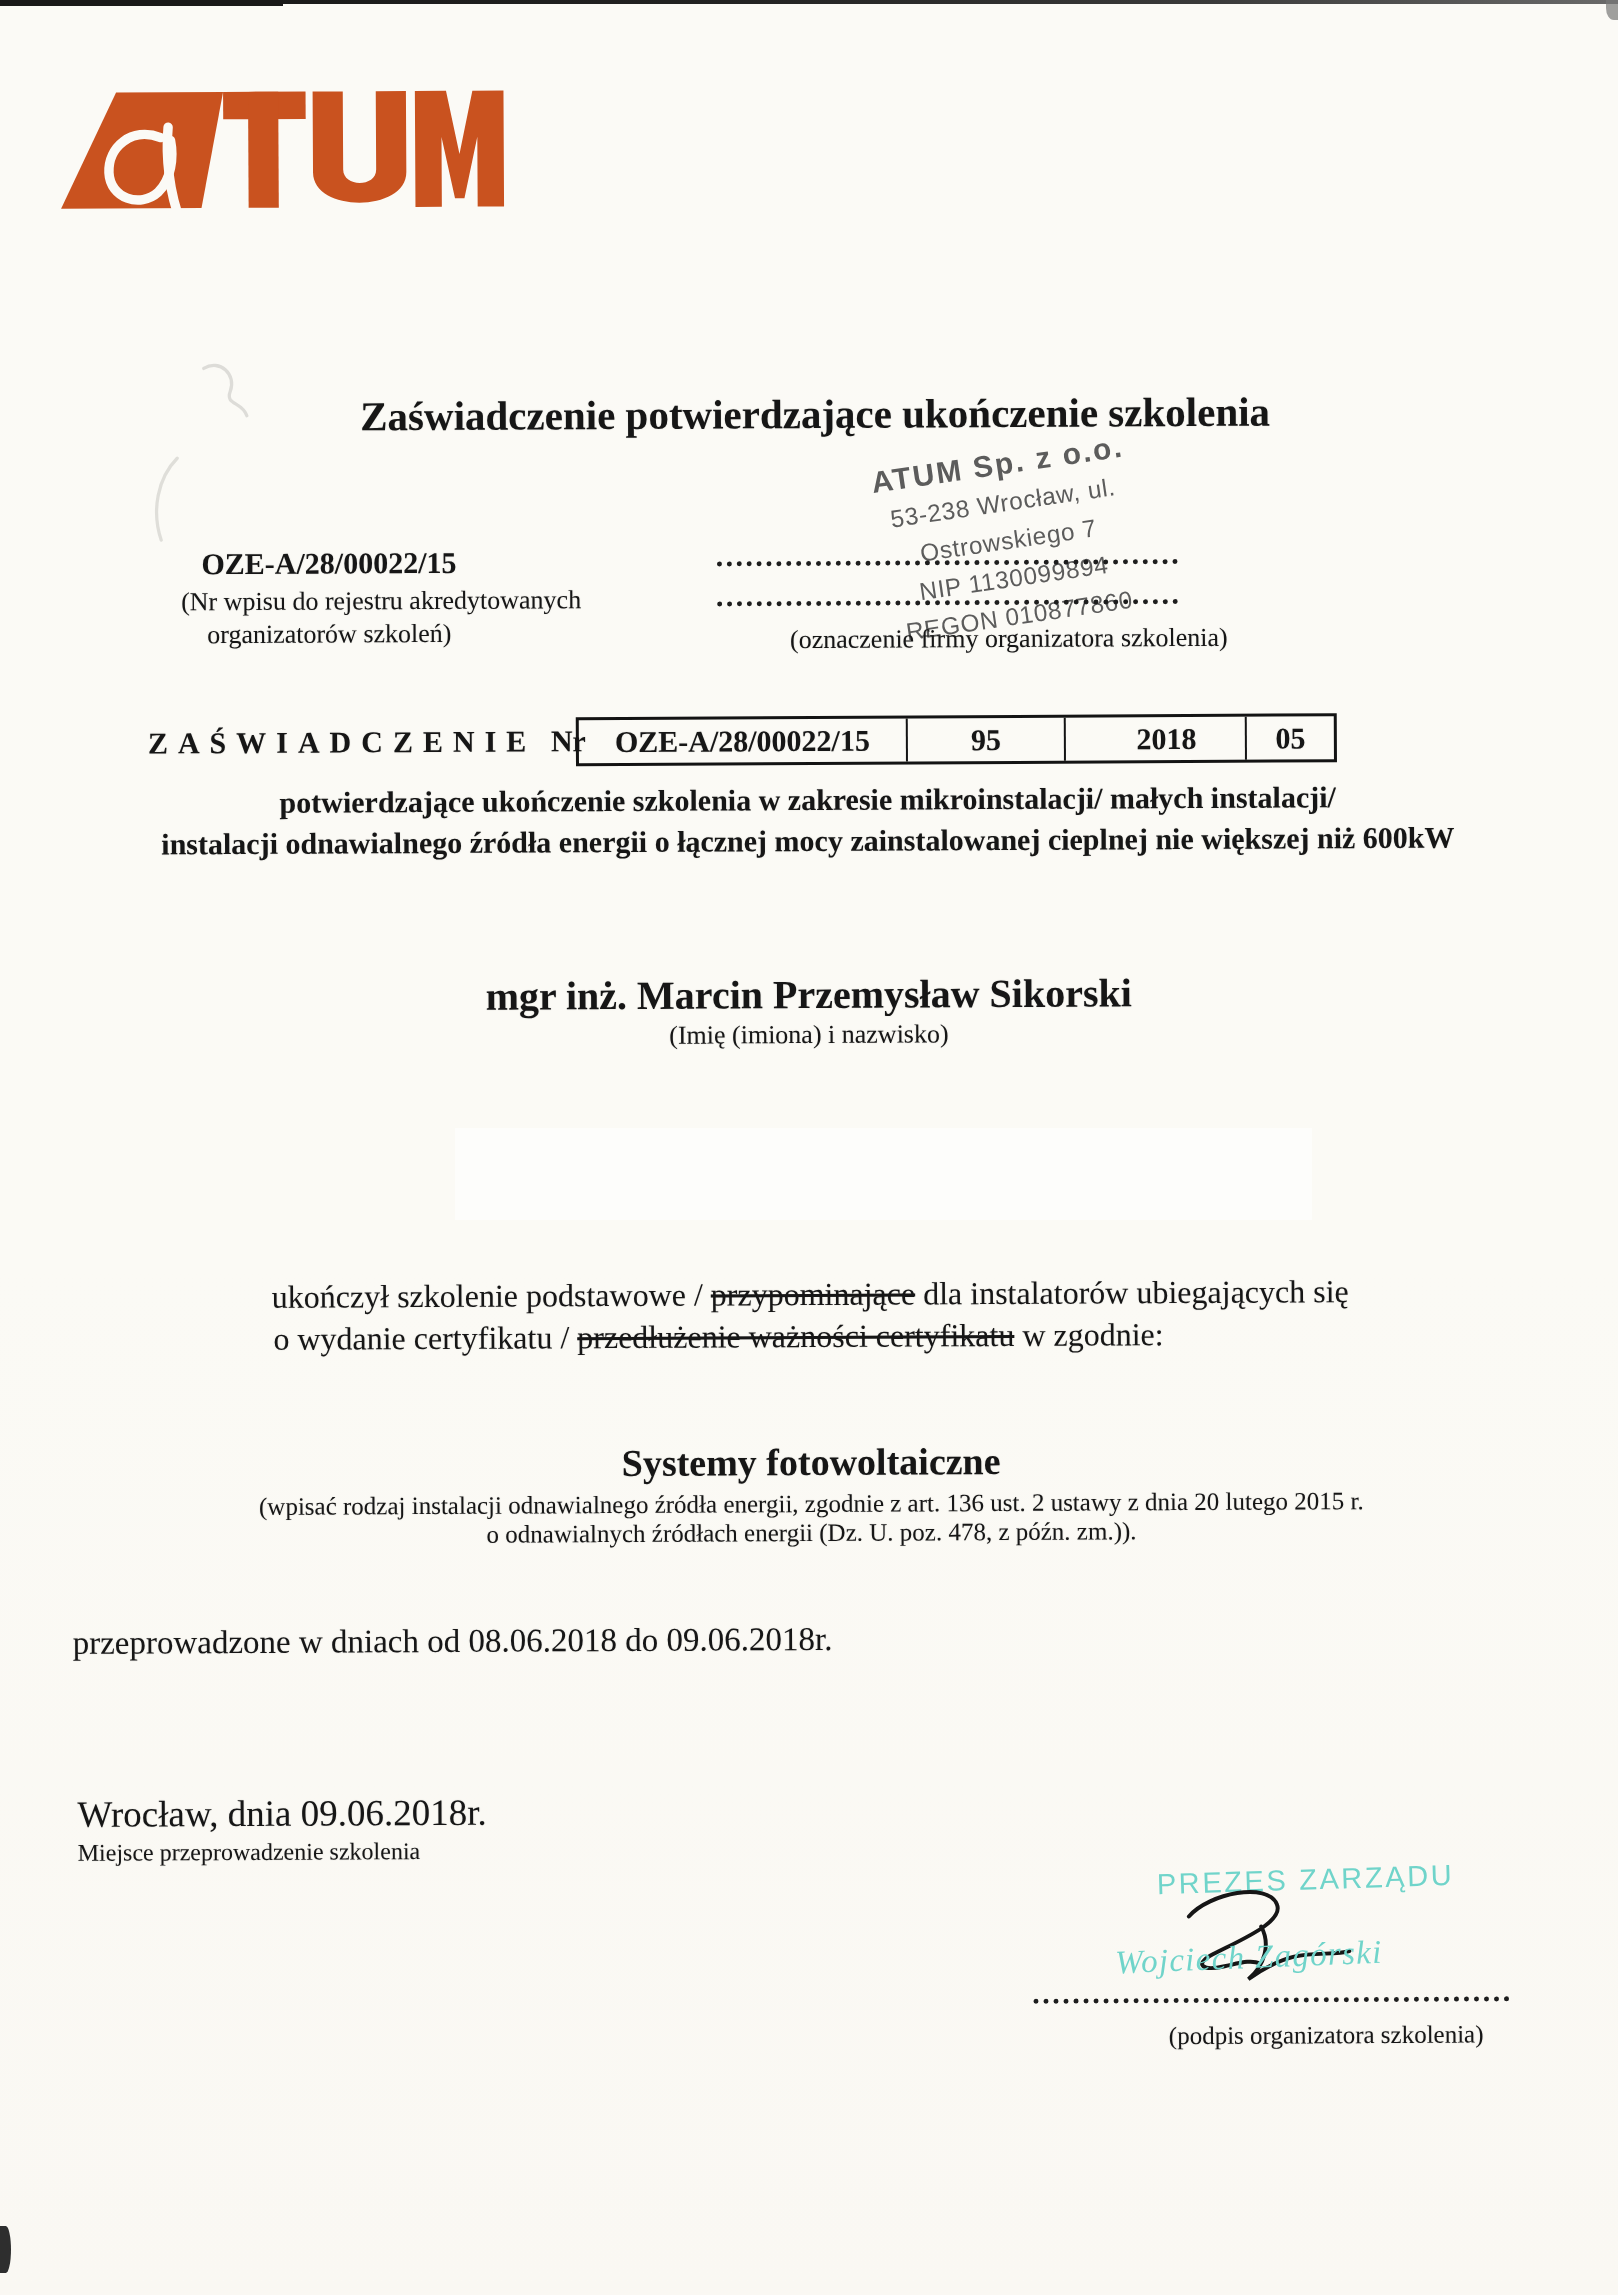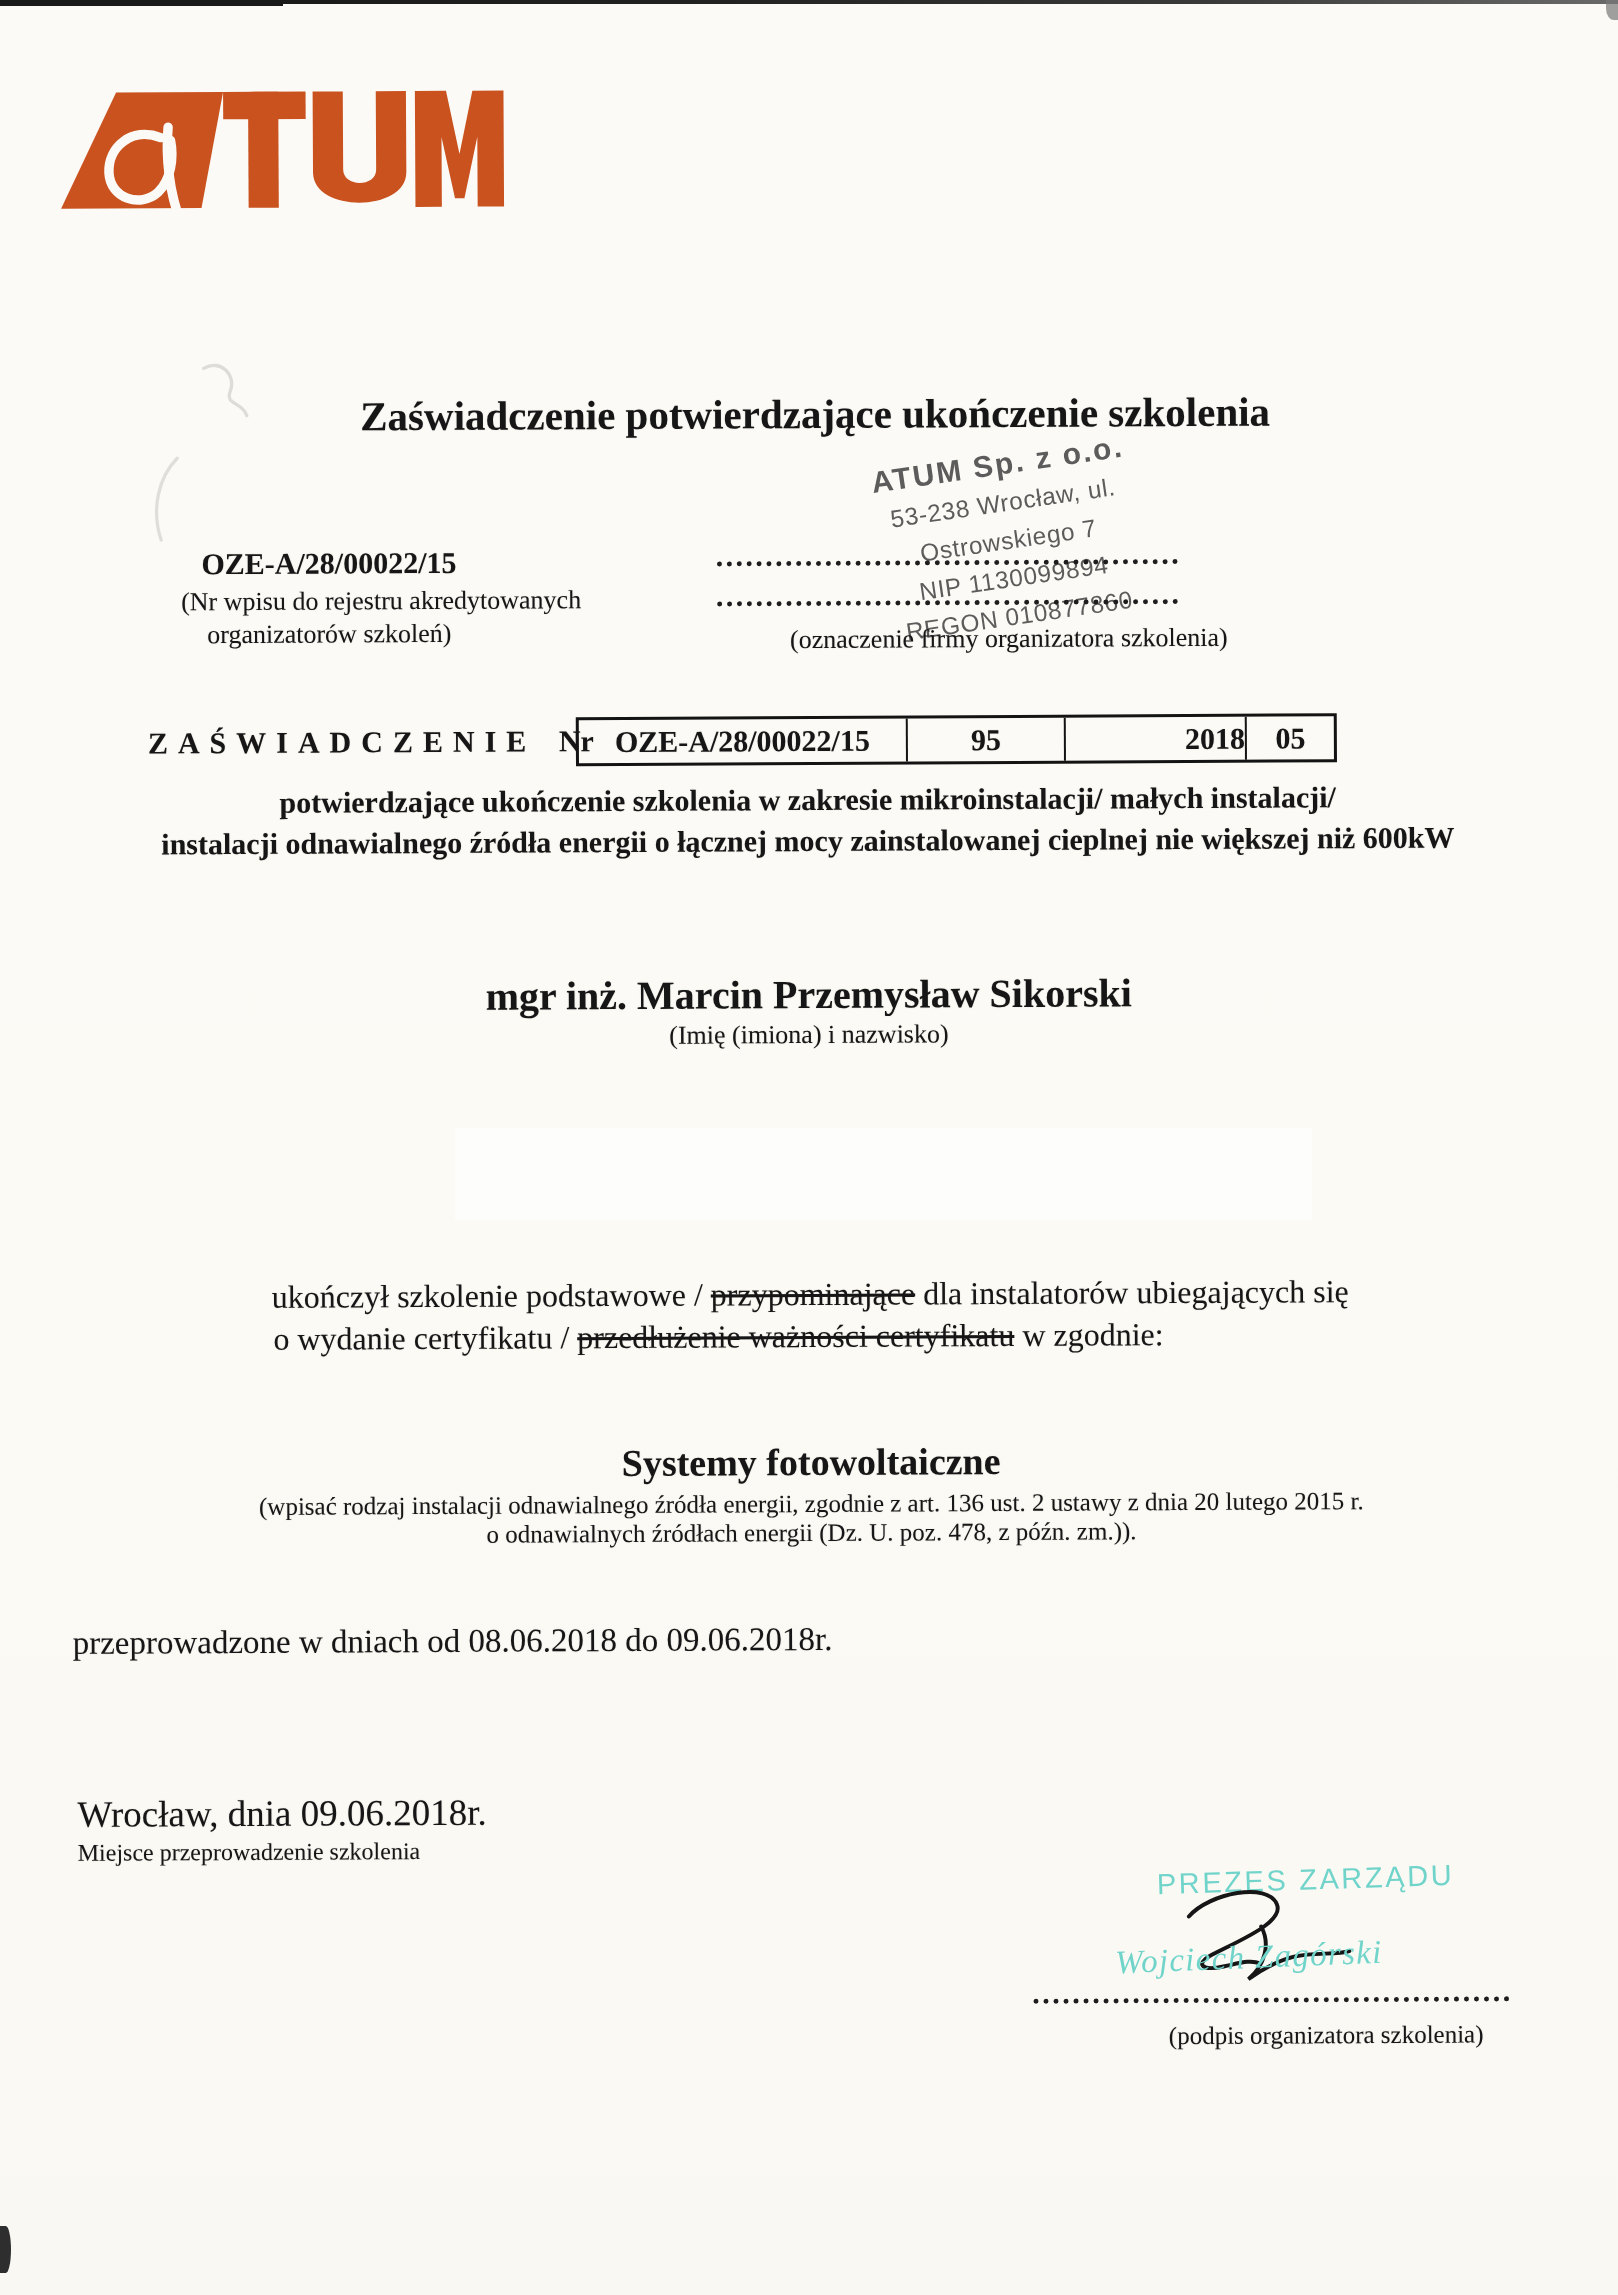--- a/index.html
+++ b/index.html
@@ -83,26 +83,26 @@
       <div class="ser ink" style="font-size:26px;line-height:33px;margin-top:4px;white-space:nowrap;">(Nr wpisu do rejestru akredytowanych</div>
       <div class="ser ink" style="font-size:26px;line-height:33px;">organizatorów szkoleń)</div>
     </div>
 
     <div class="abs dotline" style="left:720px;top:561px;width:461px;"></div>
     <div class="abs dotline" style="left:720px;top:601px;width:461px;"></div>
     <div class="abs ser ink" style="left:751px;top:625px;width:521px;text-align:center;font-size:26px;">(oznaczenie firmy organizatora szkolenia)</div>
 
     <div class="abs" style="left:150px;top:723px;white-space:nowrap;">
       <span class="ser b ink" style="font-size:30px;letter-spacing:10px;">ZAŚWIADCZENIE</span>
-      <span class="ser b ink" style="font-size:30px;margin-left:20px;">Nr</span>
+      <span class="ser b ink" style="font-size:30px;margin-left:12px;">Nr</span>
     </div>
     <div class="abs cert-table" style="left:578px;top:716px;">
       <div class="cert-cell ink" style="width:327px;">OZE-A/28/00022/15</div>
       <div class="cert-cell ink" style="width:156px;">95</div>
-      <div class="cert-cell ink" style="width:181px;text-align:right;padding-left:22.4px;box-sizing:border-box;">2018</div>
+      <div class="cert-cell ink" style="width:181px;text-align:center;padding-left:22.4px;box-sizing:border-box;">2018</div>
       <div class="cert-cell ink" style="width:87px;">05</div>
     </div>
 
     <div class="abs ctr ser b ink" style="top:783px;font-size:30px;white-space:nowrap;">potwierdzające ukończenie szkolenia w zakresie mikroinstalacji/ małych instalacji/</div>
     <div class="abs ctr ser b ink" style="top:824px;font-size:30px;white-space:nowrap;">instalacji odnawialnego źródła energii o łącznej mocy zainstalowanej cieplnej nie większej niż 600kW</div>
 
     <div class="abs ctr ser b ink" style="top:971px;font-size:40px;white-space:nowrap;">mgr inż. Marcin Przemysław Sikorski</div>
     <div class="abs ctr ser ink" style="top:1020px;font-size:26px;">(Imię (imiona) i nazwisko)</div>
 
     <div class="abs ctr ser ink" style="top:1276px;font-size:32px;white-space:nowrap;">

